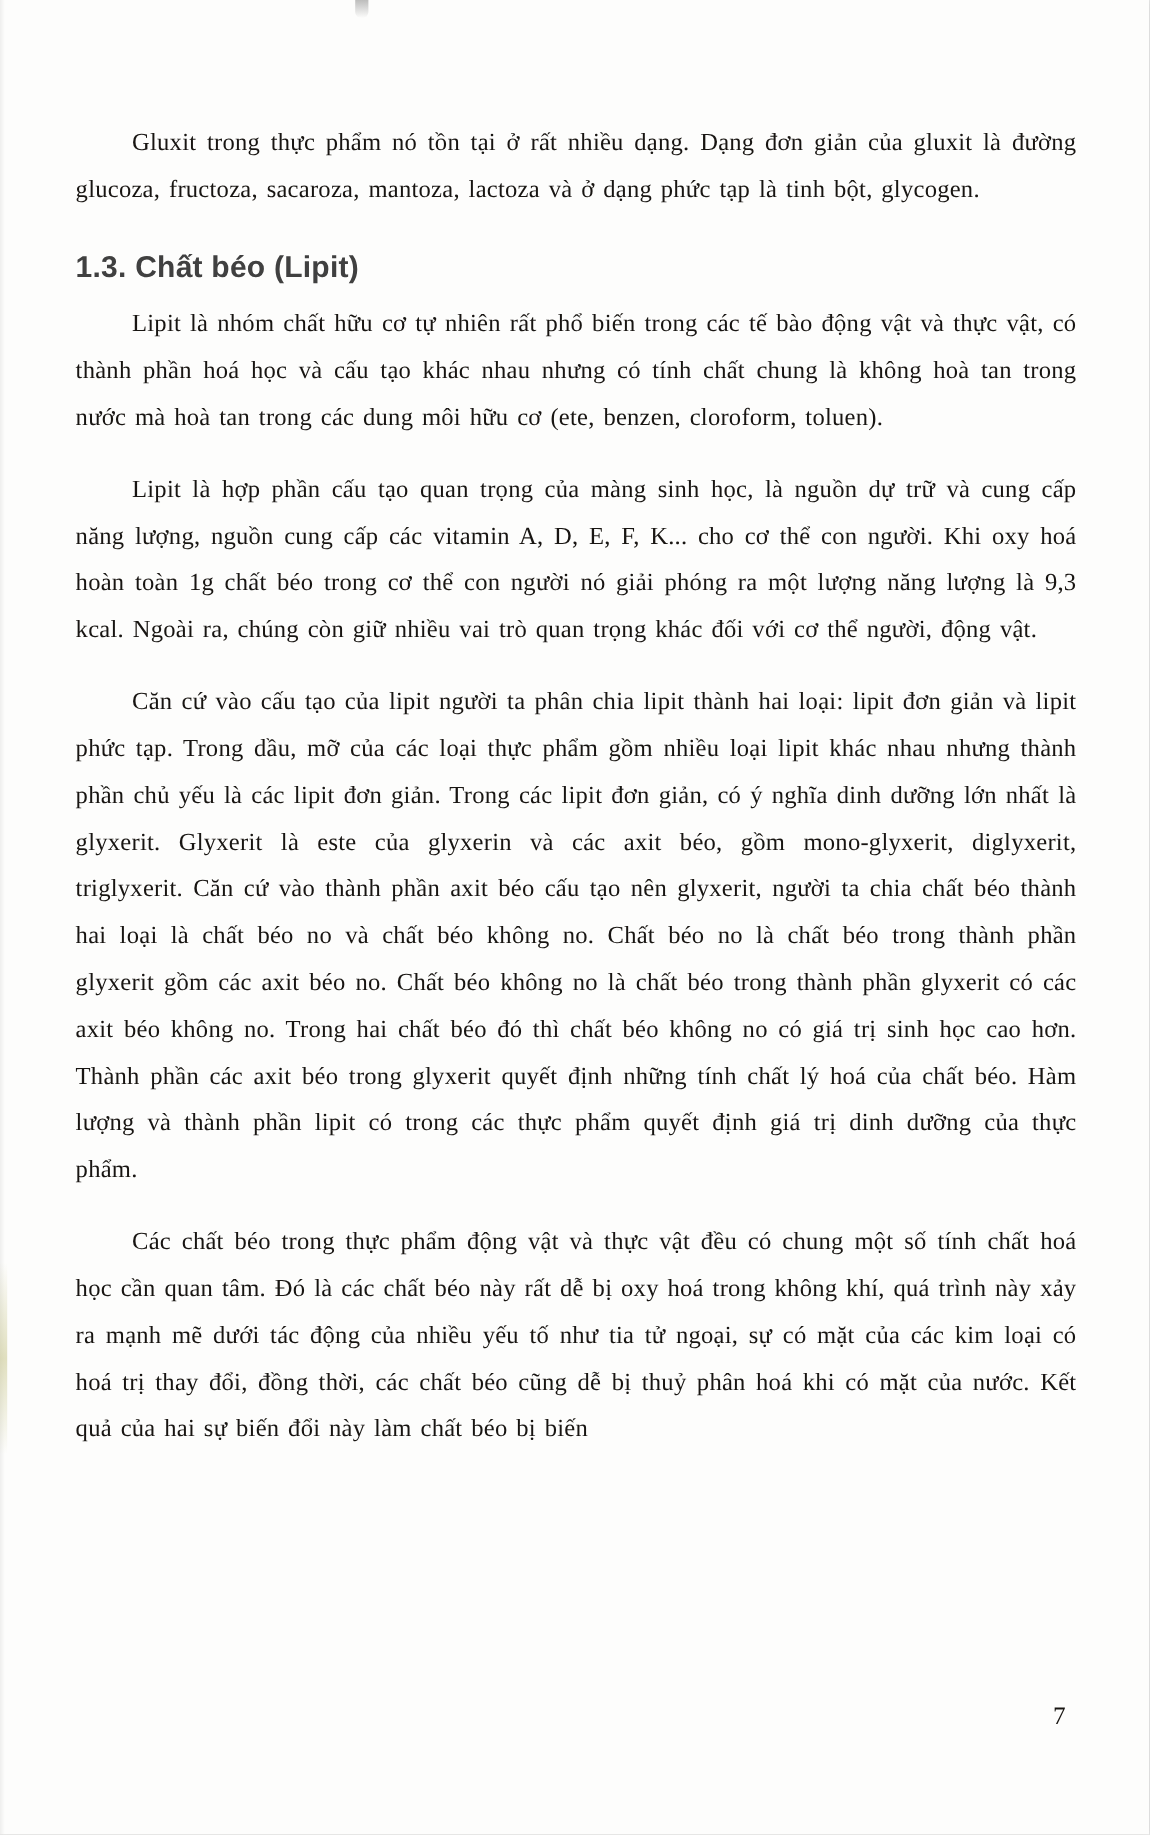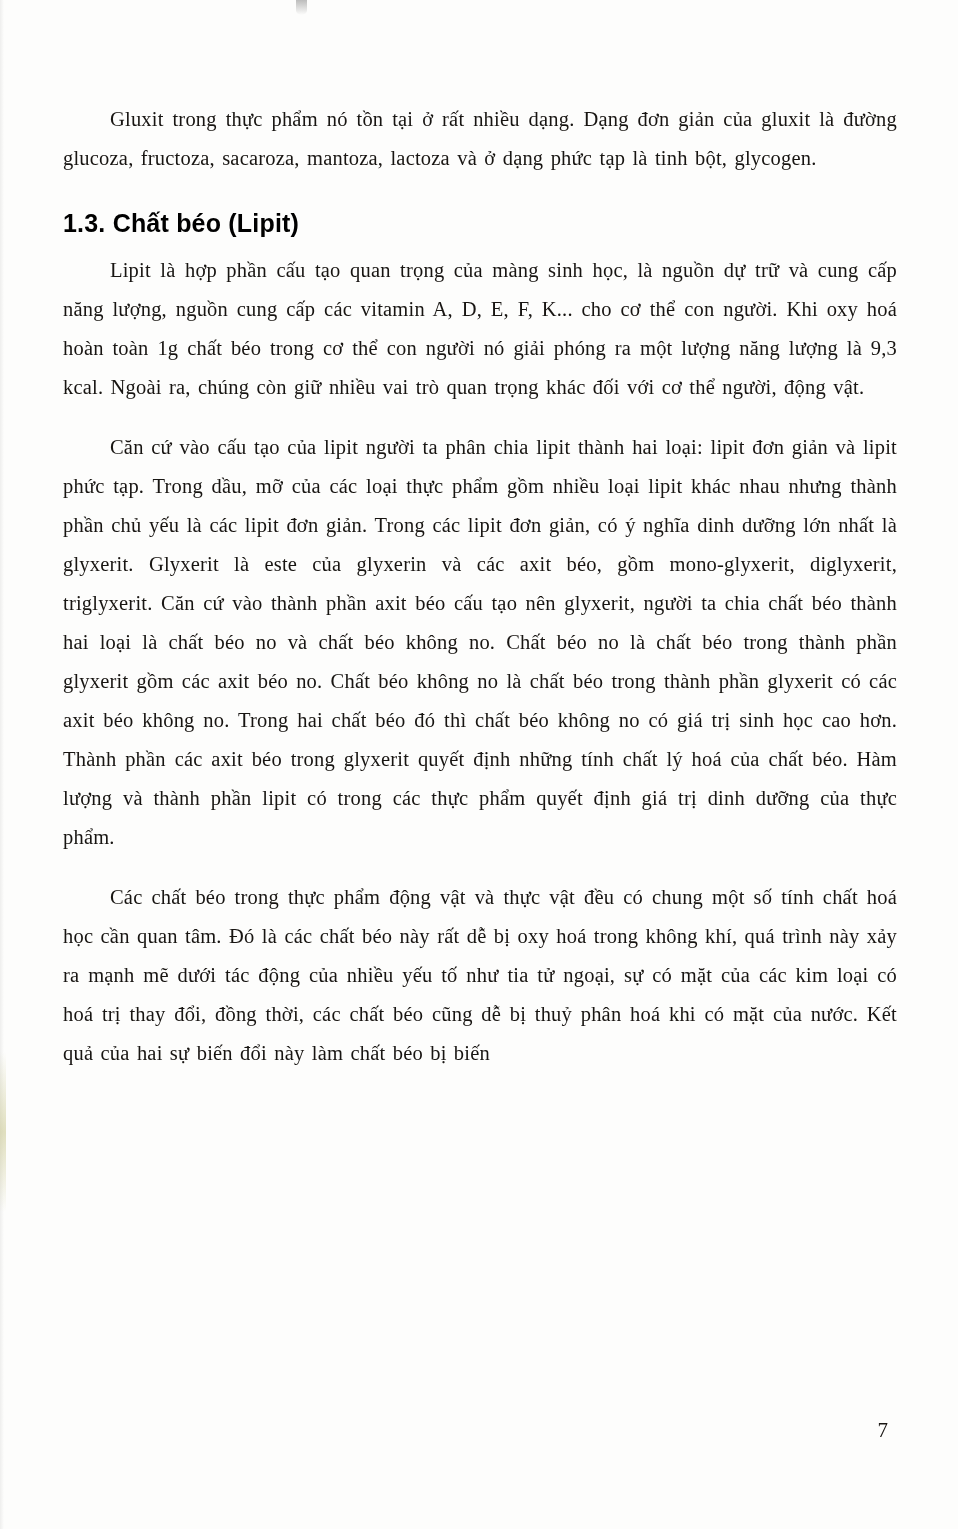--- a/index.html
+++ b/index.html
@@ -37,21 +37,21 @@
   p.para + p.para {
     margin-top: 21px;
   }
   h2.heading {
     margin: 29px 0 12px 0;
     padding: 0;
     font-family: "Liberation Sans", sans-serif;
     font-weight: 700;
     font-size: 25px;
     line-height: 32px;
-    color: #000000;
+    color: #404040;
     letter-spacing: 0.2px;
   }
   .page-number {
     position: absolute;
     right: 70px;
     bottom: 88px;
     font-size: 21px;
     line-height: 21px;
     color: #181512;
   }
@@ -93,20 +93,21 @@
   <div class="artifact-top-smudge"></div>
   <div class="artifact-edge"></div>
   <div class="artifact-left-strip"></div>
 
   <div class="content">
 
     <p class="para">Gluxit trong thực phẩm nó tồn tại ở rất nhiều dạng. Dạng đơn giản của gluxit là đường glucoza, fructoza, sacaroza, mantoza, lactoza và ở dạng phức tạp là tinh bột, glycogen.</p>
 
     <h2 class="heading">1.3. Chất béo (Lipit)</h2>
 
+    <p class="para">Lipit là nhóm chất hữu cơ tự nhiên rất phổ biến trong các tế bào động vật và thực vật, có thành phần hoá học và cấu tạo khác nhau nhưng có tính chất chung là không hoà tan trong nước mà hoà tan trong các dung môi hữu cơ (ete, benzen, cloroform, toluen).</p>
 
     <p class="para">Lipit là hợp phần cấu tạo quan trọng của màng sinh học, là nguồn dự trữ và cung cấp năng lượng, nguồn cung cấp các vitamin A, D, E, F, K... cho cơ thể con người. Khi oxy hoá hoàn toàn 1g chất béo trong cơ thể con người nó giải phóng ra một lượng năng lượng là 9,3 kcal. Ngoài ra, chúng còn giữ nhiều vai trò quan trọng khác đối với cơ thể người, động vật.</p>
 
     <p class="para">Căn cứ vào cấu tạo của lipit người ta phân chia lipit thành hai loại: lipit đơn giản và lipit phức tạp. Trong dầu, mỡ của các loại thực phẩm gồm nhiều loại lipit khác nhau nhưng thành phần chủ yếu là các lipit đơn giản. Trong các lipit đơn giản, có ý nghĩa dinh dưỡng lớn nhất là glyxerit. Glyxerit là este của glyxerin và các axit béo, gồm mono-glyxerit, diglyxerit, triglyxerit. Căn cứ vào thành phần axit béo cấu tạo nên glyxerit, người ta chia chất béo thành hai loại là chất béo no và chất béo không no. Chất béo no là chất béo trong thành phần glyxerit gồm các axit béo no. Chất béo không no là chất béo trong thành phần glyxerit có các axit béo không no. Trong hai chất béo đó thì chất béo không no có giá trị sinh học cao hơn. Thành phần các axit béo trong glyxerit quyết định những tính chất lý hoá của chất béo. Hàm lượng và thành phần lipit có trong các thực phẩm quyết định giá trị dinh dưỡng của thực phẩm.</p>
 
     <p class="para">Các chất béo trong thực phẩm động vật và thực vật đều có chung một số tính chất hoá học cần quan tâm. Đó là các chất béo này rất dễ bị oxy hoá trong không khí, quá trình này xảy ra mạnh mẽ dưới tác động của nhiều yếu tố như tia tử ngoại, sự có mặt của các kim loại có hoá trị thay đổi, đồng thời, các chất béo cũng dễ bị thuỷ phân hoá khi có mặt của nước. Kết quả của hai sự biến đổi này làm chất béo bị biến</p>
 
   </div>
 
   <div class="page-number">7</div>

